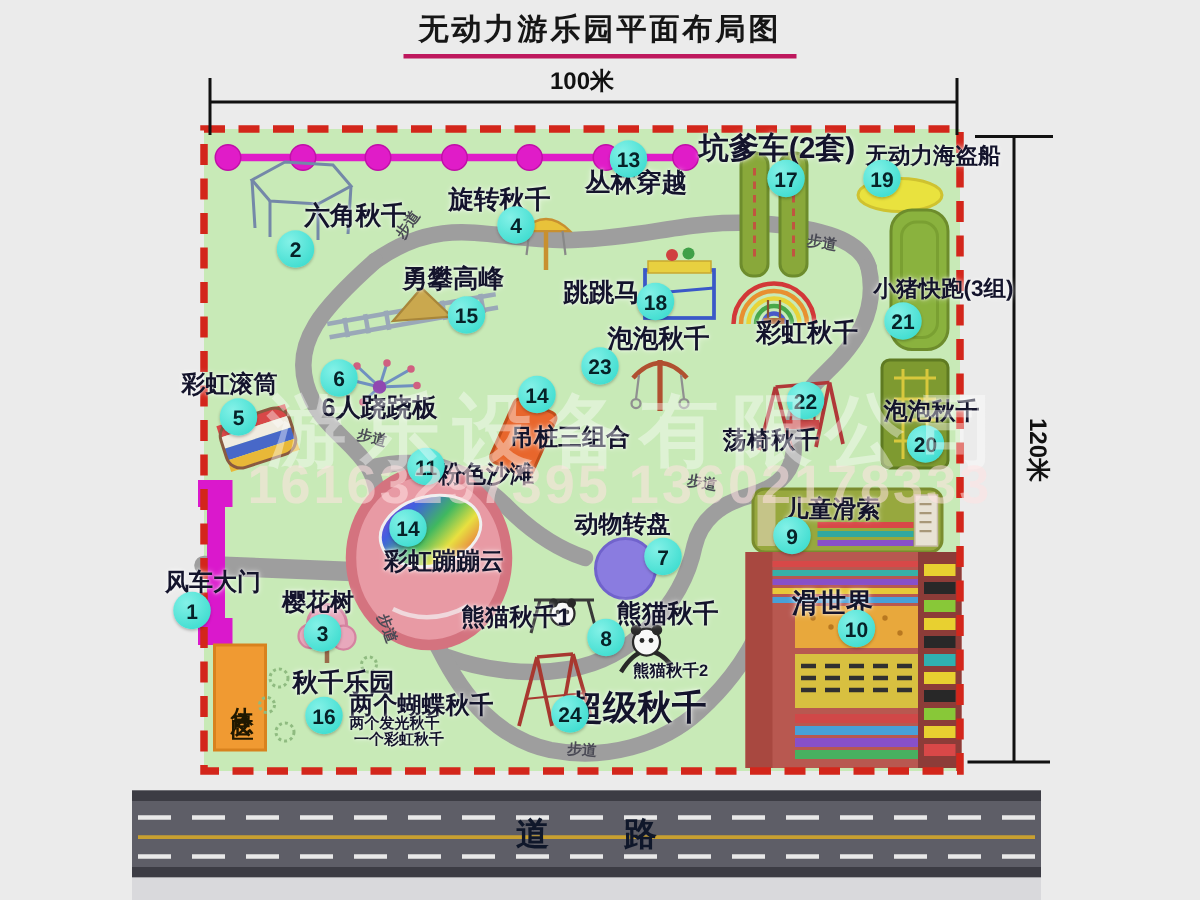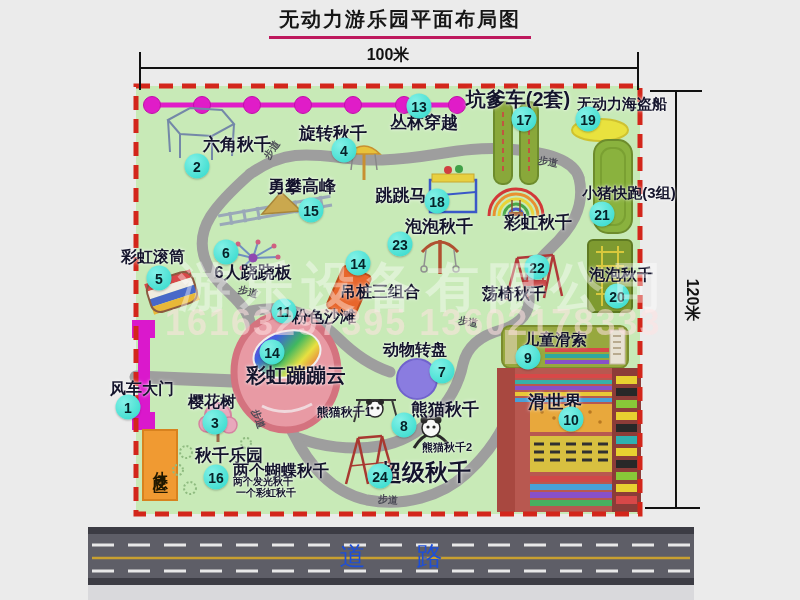--- a/index.html
+++ b/index.html
@@ -6,21 +6,21 @@
   .stage{position:relative;width:800px;height:600px;background:#ebebeb;overflow:hidden;
          font-family:"Liberation Sans","DejaVu Sans",sans-serif;}
   .stage svg{position:absolute;left:0;top:0;z-index:1;}
   .page-title{position:absolute;left:50%;top:6px;transform:translateX(-50%);
     font-size:20px;font-weight:bold;color:#161616;border-bottom:3px solid #be185d;
     padding:0 10px 3px;letter-spacing:2px;z-index:4;white-space:nowrap;}
   .dim-label{position:absolute;font-weight:bold;font-size:16px;color:#111;z-index:4;white-space:nowrap;}
   #dimW{left:388px;top:55px;transform:translate(-50%,-50%);}
   #dimH{left:691px;top:300px;transform:translate(-50%,-50%) rotate(90deg);}
   .road-label{position:absolute;left:402px;top:556px;transform:translate(-50%,-50%);
-    font-size:26px;font-weight:normal;color:#1d4ed8;letter-spacing:22px;z-index:4;white-space:nowrap;}
+    font-size:22px;font-weight:bold;color:#0f172a;letter-spacing:22px;z-index:4;white-space:nowrap;}
   .labels-layer,.markers-layer{position:absolute;left:0;top:0;width:800px;height:600px;z-index:4;pointer-events:none;}
   .markers-layer{z-index:5;}
   .map-label{position:absolute;transform:translate(-50%,-50%);font-weight:bold;color:#14142c;
     white-space:nowrap;text-shadow:0 0 2px rgba(255,255,255,.9),0 0 4px rgba(255,255,255,.6);}
   .map-label.path{color:#4a4a55;text-shadow:none;}
   .map-label.vertical{writing-mode:vertical-rl;letter-spacing:4px;text-shadow:none;color:#201800;}
   .map-marker{position:absolute;width:25px;height:25px;border-radius:50%;
     background:radial-gradient(circle at 35% 30%,#83f1e7,#2ed8ca);
     transform:translate(-50%,-50%);display:flex;align-items:center;justify-content:center;
     font-weight:bold;font-size:14px;color:#062228;box-shadow:0 1px 2px rgba(0,0,0,.25);}
@@ -331,26 +331,26 @@
       <div class="map-label" style="left: 153px; top: 257px; font-size: 16px; transform: translate(-50%, -50%);">彩虹滚筒</div>
       <div class="map-label" style="left: 253px; top: 272px; font-size: 17px; transform: translate(-50%, -50%);">6人跷跷板</div>
       <div class="map-label" style="left: 401px; top: 195px; font-size: 17px; transform: translate(-50%, -50%);">跳跳马</div>
       <div class="map-label" style="left: 439px; top: 226px; font-size: 17px; transform: translate(-50%, -50%);">泡泡秋千</div>
       <div class="map-label" style="left: 538px; top: 222px; font-size: 17px; transform: translate(-50%, -50%);">彩虹秋千</div>
       <div class="map-label" style="left: 629px; top: 193px; font-size: 15px; transform: translate(-50%, -50%);">小猪快跑(3组)</div>
       <div class="map-label" style="left: 621px; top: 275px; font-size: 16px; transform: translate(-50%, -50%);">泡泡秋千</div>
       <div class="map-label" style="left: 380px; top: 292px; font-size: 16px; transform: translate(-50%, -50%);">吊桩三组合</div>
       <div class="map-label" style="left: 514px; top: 294px; font-size: 16px; transform: translate(-50%, -50%);">荡椅秋千</div>
       <div class="map-label" style="left: 324px; top: 317px; font-size: 16px; transform: translate(-50%, -50%);">粉色沙滩</div>
-      <div class="map-label" style="left: 296px; top: 375px; font-size: 20px; transform: translate(-50%, -50%);">彩虹蹦蹦云</div>
+      <div class="map-label" style="left: 296px; top: 375px; font-size: 16px; transform: translate(-50%, -50%);">彩虹蹦蹦云</div>
       <div class="map-label" style="left: 415px; top: 350px; font-size: 16px; transform: translate(-50%, -50%);">动物转盘</div>
       <div class="map-label" style="left: 555px; top: 340px; font-size: 16px; transform: translate(-50%, -50%);">儿童滑索</div>
       <div class="map-label" style="left: 555px; top: 402px; font-size: 18px; transform: translate(-50%, -50%);">滑世界</div>
       <div class="map-label" style="left: 445px; top: 409px; font-size: 17px; transform: translate(-50%, -50%);">熊猫秋千</div>
-      <div class="map-label" style="left: 344px; top: 412px; font-size: 12px; transform: translate(-50%, -50%);">熊猫秋千1</div>
+      <div class="map-label" style="left: 344px; top: 412px; font-size: 16px; transform: translate(-50%, -50%);">熊猫秋千1</div>
       <div class="map-label" style="left: 447px; top: 447px; font-size: 11px; transform: translate(-50%, -50%);">熊猫秋千2</div>
       <div class="map-label" style="left: 425px; top: 472px; font-size: 23px; transform: translate(-50%, -50%);">超级秋千</div>
       <div class="map-label" style="left: 229px; top: 455px; font-size: 17px; transform: translate(-50%, -50%);">秋千乐园</div>
       <div class="map-label" style="left: 233px; top: 471px; font-size: 16px; transform: translate(0px, -50%);">两个蝴蝶秋千</div>
       <div class="map-label" style="left: 233px; top: 482px; font-size: 10px; transform: translate(0px, -50%);">两个发光秋千</div>
       <div class="map-label" style="left: 236px; top: 493px; font-size: 10px; transform: translate(0px, -50%);">一个彩虹秋千</div>
       <div class="map-label" style="left: 212px; top: 402px; font-size: 16px; transform: translate(-50%, -50%);">樱花树</div>
       <div class="map-label" style="left: 142px; top: 389px; font-size: 16px; transform: translate(-50%, -50%);">风车大门</div>
       <div class="map-label vertical" style="left: 160px; top: 465px; font-size: 15px; transform: translate(-50%, -50%);">休息区</div>
       <div class="map-label path" style="left: 272px; top: 150px; font-size: 10px; transform: translate(-50%, -50%) rotate(-55deg);">步道</div>

